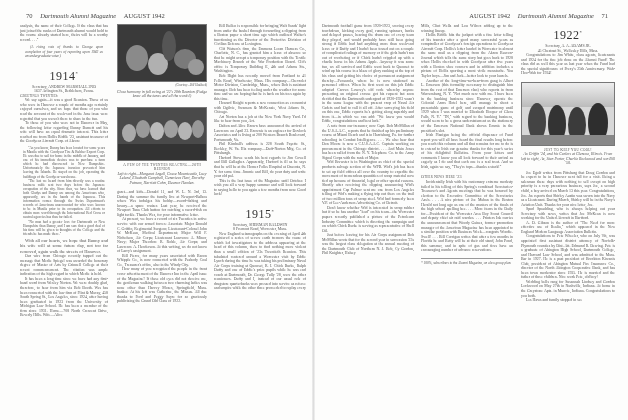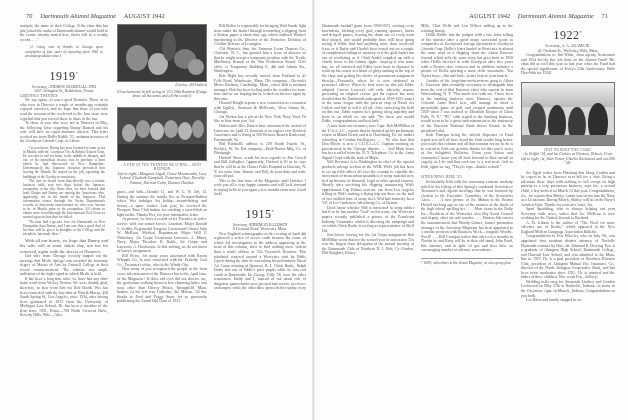--- a/index.html
+++ b/index.html
@@ -40,21 +40,21 @@
   <div class="page page-left">
     <div class="running-head rh-left">
       <span class="num">70</span>
       <span>Dartmouth Alumni Magazine</span>
       <span style="font-style:normal;margin-left:6px">AUGUST 1942</span>
     </div>
 
     <div class="col" style="left:20px;width:88px;">
       <p class="noind">analysis, the name of their College. If the class that has just joined the ranks of Dartmouth alumni would hold to the course already started here, theirs will be a worthy record. . . ."</p>
       <p class="note">(A rising vote of thanks to George upon completion of four years of reporting upon 1942 as an undergraduate voter.)</p>
-      <div class="class-head"><span>1919</span><sup>*</sup></div>
+      <div class="class-head"><span>1914</span><sup>*</sup></div>
       <div class="secretary">Secretary, ANDREW MARSHALL 2ND</div>
       <div class="secretary">1637 Arlington St., Bethlehem, Penna.</div>
       <p class="noind sc">Greetings Twenties:</p>
       <p>We say again—it was a good Reunion. Those of us who were in Hanover a couple of months ago certainly enjoyed ourselves, and we hope that those of you who read the account of the week-end in the June issue were regretful that you weren't there to share in the fun.</p>
       <p>To those of you who were not in Hanover in May, the following letter regarding Bunny Barnett and his wife will have an equal dramatic interest. This letter reached me from Hollis Riddle '23, assistant treasurer of the Goodyear Aircraft Corp. of Akron:</p>
       <div class="quote">
         <p>"As you know, Bunny has been located for some years in Manila with the Goodyear Tire &amp; Rubber Export Corp. He was due to sail for home in the middle of January, and one of his immediate desires was to purchase a farm which he had discovered in New Hampshire. Unfortunately the Japanese invasion prevented him leaving the Islands. He stayed on the job, operating the buildings of the Goodyear warehouse.</p>
         <p>"The last we heard from him directly was a routine business cable sent two days before the Japanese occupation of the city. Since then, we have learned that both Gladys and Bunny are among the Americans who, apparently, are in the hands of the Japanese. This information comes through the Swiss Department's records of Americans unaccounted for who were known to be in Manila prior to its occupation. All efforts to obtain more word through the International Red Cross or neutral agencies has thus far failed.</p>
         <p>"No man had a greater love for Dartmouth or New Hampshire than Bunny, and I am sure that a good deal of his time will be given to thoughts of the College and the friends he has made there."</p>
       </div>

